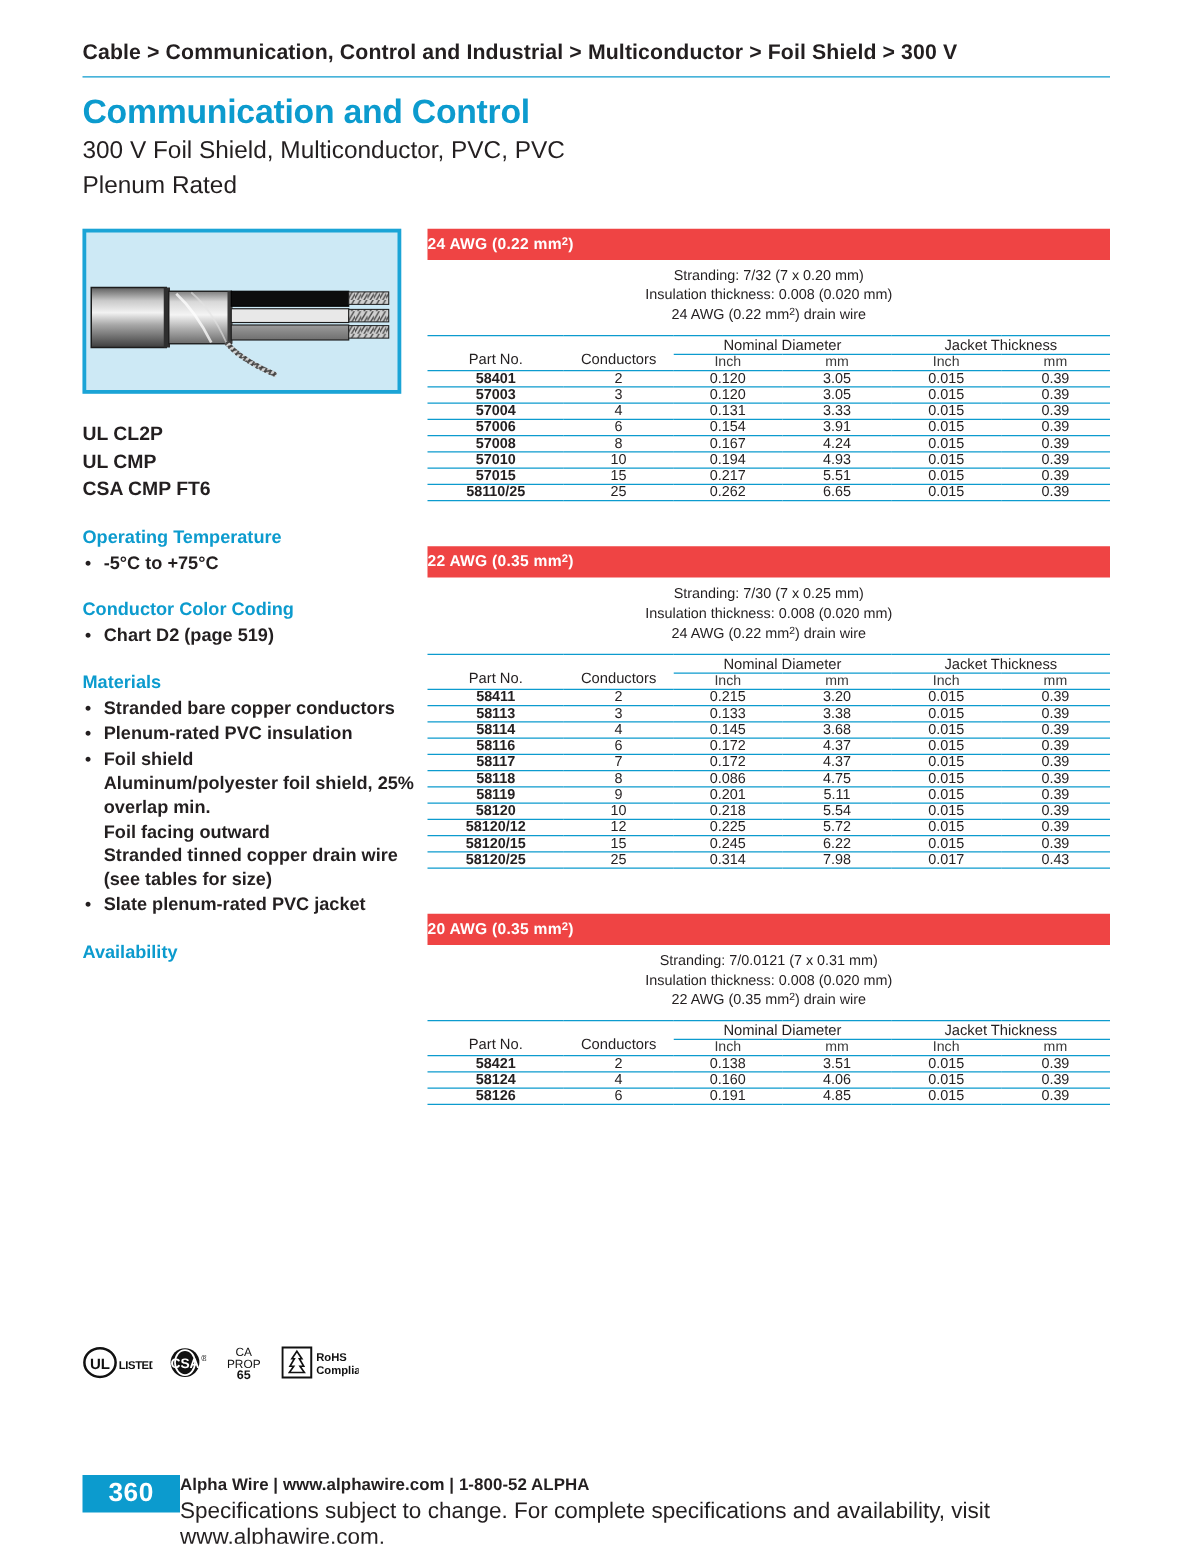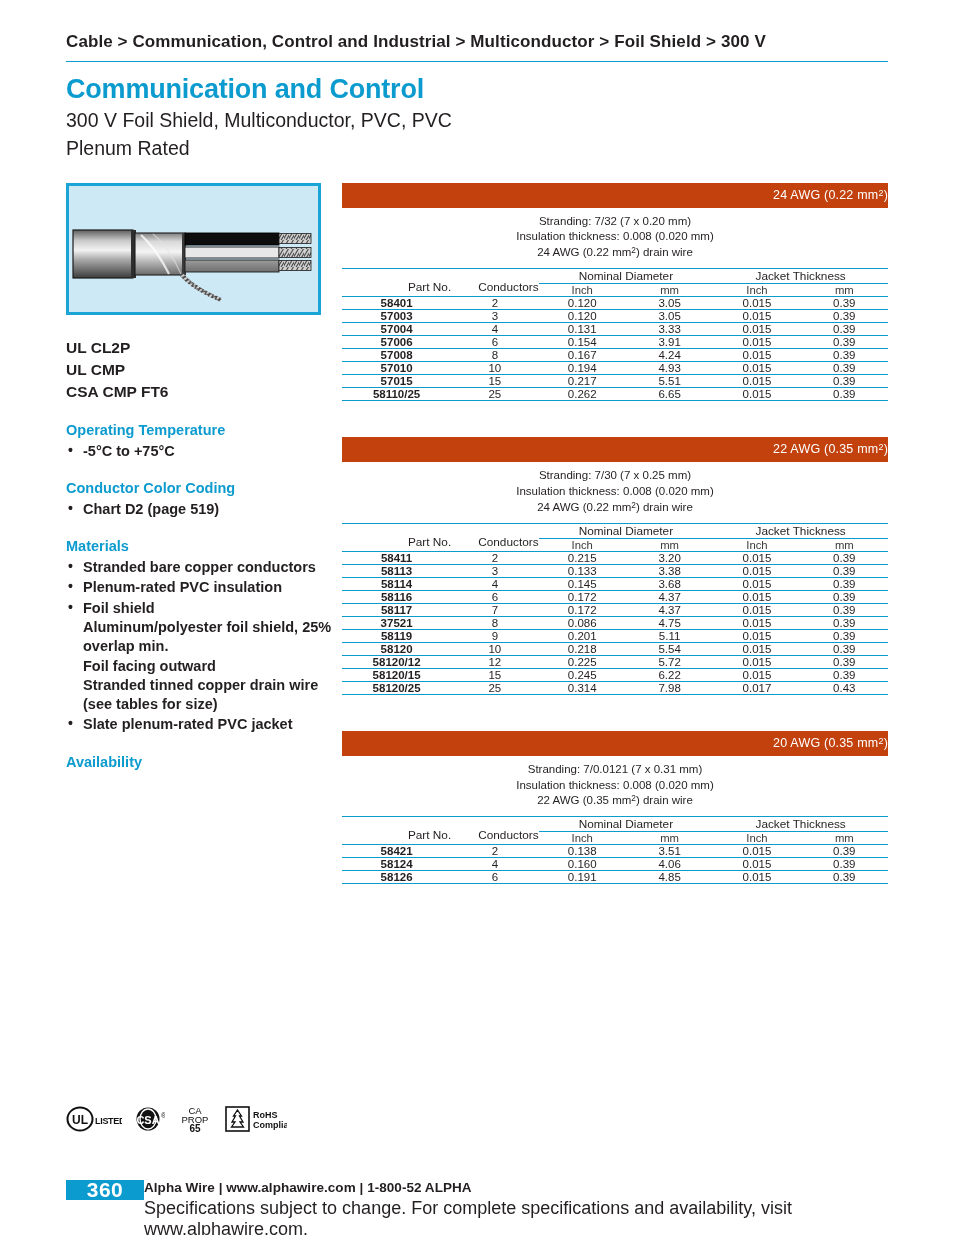--- a/index.html
+++ b/index.html
@@ -110,25 +110,25 @@
   .plain-lines {
     font-size: 14.5px;
     font-weight: bold;
     line-height: 1.37;
     color: #231f20;
   }
 
   
   .awg-block { margin-bottom: 36px; }
   .awg-bar {
-    background: #c2410c;
+    background: #ef4444;
     color: #ffffff;
     font-size: 12.5px;
-    font-weight: normal;
-    text-align: right;
+    font-weight: bold;
+    text-align: left;
     padding: 5px 0 6px 0;
     letter-spacing: .2px;
   }
   .awg-notes {
     text-align: center;
     font-size: 11.5px;
     line-height: 1.38;
     color: #231f20;
     padding: 6px 0 7px 0;
   }
@@ -144,21 +144,21 @@
     font-weight: normal;
   }
   .grp-row th {
     font-weight: bold;
     font-size: 11.8px;
     text-align: center;
     padding: 4px 0 2px 0;
     border-top: 1.6px solid #0c9bce;
   }
   .grp-row th.part {
-    text-align: right;
+    text-align: center;
     vertical-align: middle;
     padding-top: 9px;
   }
   .grp-row th.grp {
     border-bottom: 1.2px solid #0c9bce;
   }
   .grp-row th.nb { border-bottom: none; }
   .sub-row th {
     text-align: center;
     font-weight: normal;
@@ -175,21 +175,21 @@
   tbody tr:last-child td { border-bottom: 1.6px solid #0c9bce; }
 
   .col-pn { width: 20%; }
   .col-cn { width: 16%; }
   .col-d  { width: 16%; }
 
   
   .certs {
     position: absolute;
     left: 66px;
-    top: 1104px;
+    top: 1075px;
     display: flex;
     align-items: center;
     gap: 13px;
   }
   .cert { display: flex; align-items: center; }
 
   
   .footer {
     position: absolute;
     left: 66px;
@@ -197,21 +197,21 @@
     top: 1180px;
     display: flex;
     align-items: flex-start;
   }
   .page-badge {
     background: #0c9bce;
     color: #ffffff;
     font-size: 21px;
     font-weight: bold;
     width: 78px;
-    height: 20px;
+    height: 30px;
     display: flex;
     align-items: center;
     justify-content: center;
     flex: 0 0 78px;
     letter-spacing: .5px;
   }
   .footer-text {
     flex: 1;
     text-align: left;
     padding-top: 0px;
@@ -504,21 +504,21 @@
                 </tr>
                 <tr>
                   <td class="pn">58117</td>
                   <td>7</td>
                   <td>0.172</td>
                   <td>4.37</td>
                   <td>0.015</td>
                   <td>0.39</td>
                 </tr>
                 <tr>
-                  <td class="pn">37521</td>
+                  <td class="pn">58118</td>
                   <td>8</td>
                   <td>0.086</td>
                   <td>4.75</td>
                   <td>0.015</td>
                   <td>0.39</td>
                 </tr>
                 <tr>
                   <td class="pn">58119</td>
                   <td>9</td>
                   <td>0.201</td>

